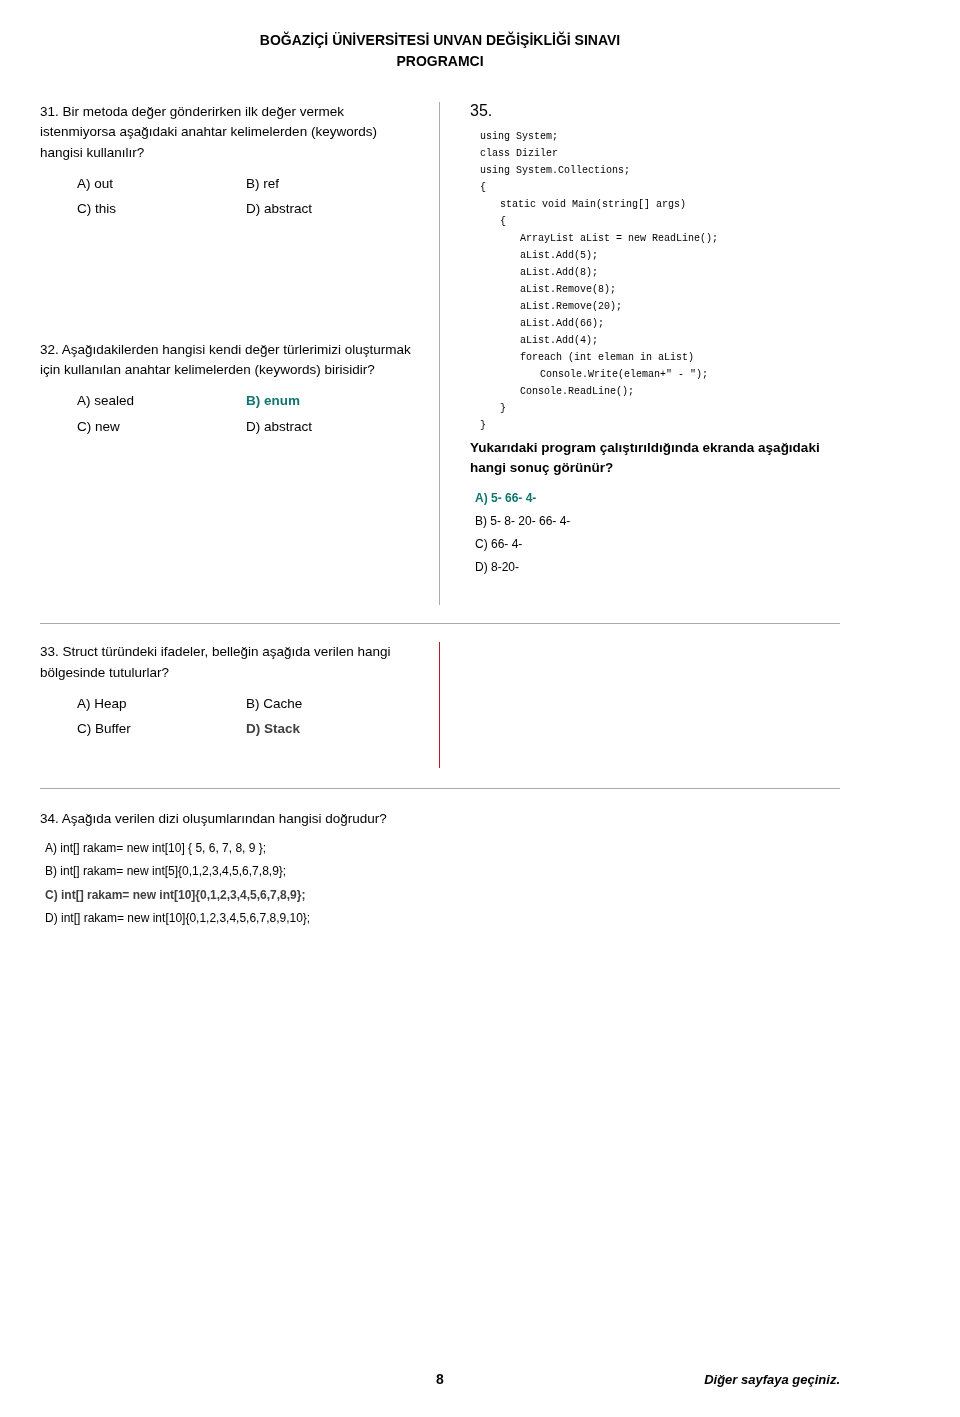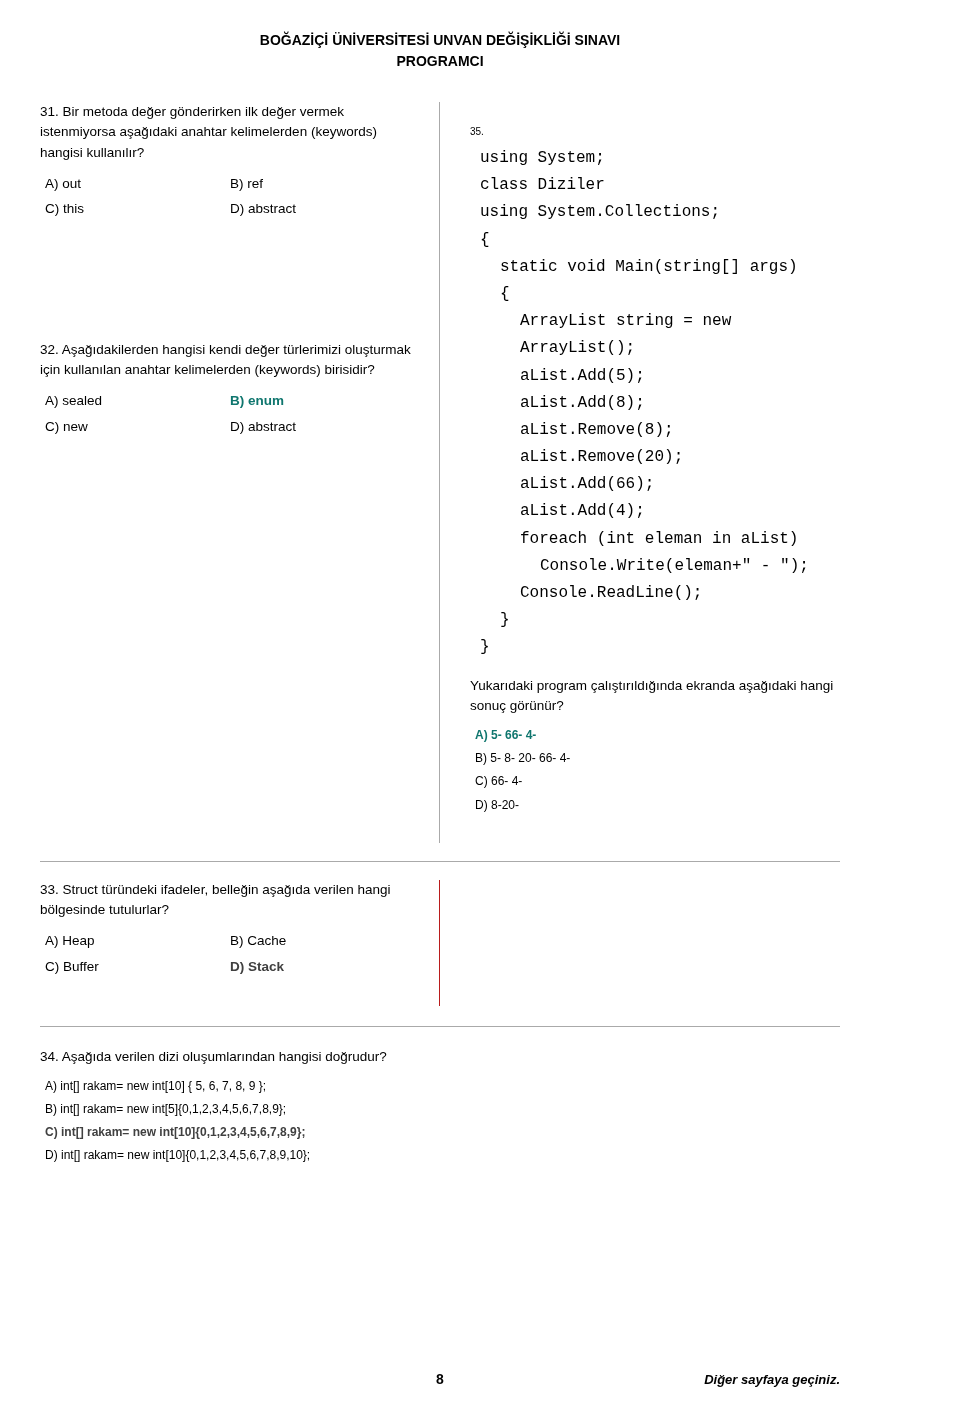--- a/index.html
+++ b/index.html
@@ -59,41 +59,40 @@
       gap: 0;
       font-size: 12px;
       line-height: 1.6;
     }
     .option-row-2col {
       display: flex;
       gap: 0;
       font-size: 13.5px;
       line-height: 1.6;
     }
-    .opt-a { width: 50%; }
+    .opt-a { width: 50%; margin-left: 32px; }
     .opt-b { width: 50%; }
     .highlight-red { color: #0f766e; font-weight: bold; }
     .highlight-orange { color: #404040; font-weight: bold; }
     .code-block {
       font-family: 'Courier New', Courier, monospace;
-      font-size: 16px;
+      font-size: 10px;
       line-height: 1.7;
       margin-left: 10px;
     }
     .code-line {
       display: block;
     }
     .indent1 { padding-left: 20px; }
     .indent2 { padding-left: 40px; }
     .indent3 { padding-left: 60px; }
     .q35-num {
-      font-size: 10px;
+      font-size: 16px;
       font-weight: normal;
       margin-bottom: 8px;
-      margin-top: 24px;
     }
     .page-number {
       position: absolute;
       bottom: 30px;
       left: 50%;
       transform: translateX(-50%);
       font-size: 14px;
       font-weight: bold;
     }
     .next-page {
@@ -158,34 +157,34 @@
 
       <div class="question">
         <div class="q35-num">35.</div>
         <div class="code-block">
           <span class="code-line">using System;</span>
           <span class="code-line">class Diziler</span>
           <span class="code-line">using System.Collections;</span>
           <span class="code-line">{</span>
           <span class="code-line indent1">static void Main(string[] args)</span>
           <span class="code-line indent1">{</span>
-          <span class="code-line indent2">ArrayList string = new ArrayList();</span>
+          <span class="code-line indent2">ArrayList aList = new ReadLine();</span>
           <span class="code-line indent2">aList.Add(5);</span>
           <span class="code-line indent2">aList.Add(8);</span>
           <span class="code-line indent2">aList.Remove(8);</span>
           <span class="code-line indent2">aList.Remove(20);</span>
           <span class="code-line indent2">aList.Add(66);</span>
           <span class="code-line indent2">aList.Add(4);</span>
           <span class="code-line indent2">foreach (int eleman in aList)</span>
           <span class="code-line indent3">Console.Write(eleman+" - ");</span>
           <span class="code-line indent2">Console.ReadLine();</span>
           <span class="code-line indent1">}</span>
           <span class="code-line">}</span>
         </div>
-        <div class="question-title" style="margin-top: 14px; font-weight: normal;">Yukarıdaki program çalıştırıldığında ekranda aşağıdaki hangi sonuç görünür?</div>
+        <div class="question-title" style="margin-top: 4px; font-weight: bold;">Yukarıdaki program çalıştırıldığında ekranda aşağıdaki hangi sonuç görünür?</div>
         <div class="options" style="margin-top: 6px;">
           <div class="option-row">
             <span class="highlight-red">A) 5- 66- 4-</span>
           </div>
           <div class="option-row">
             <span>B) 5- 8- 20- 66- 4-</span>
           </div>
           <div class="option-row">
             <span>C) 66- 4-</span>
           </div>

